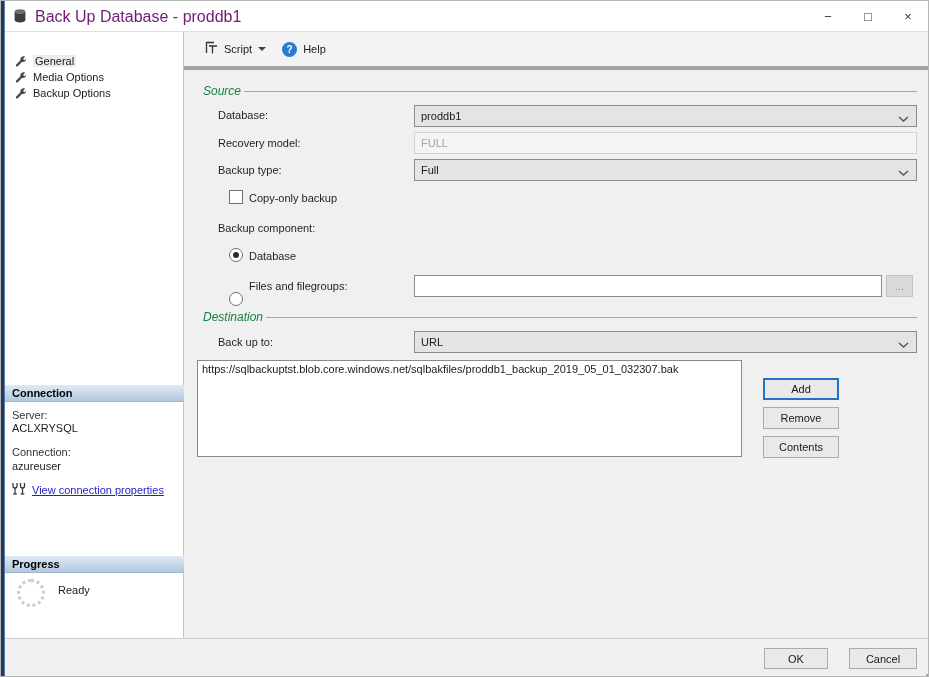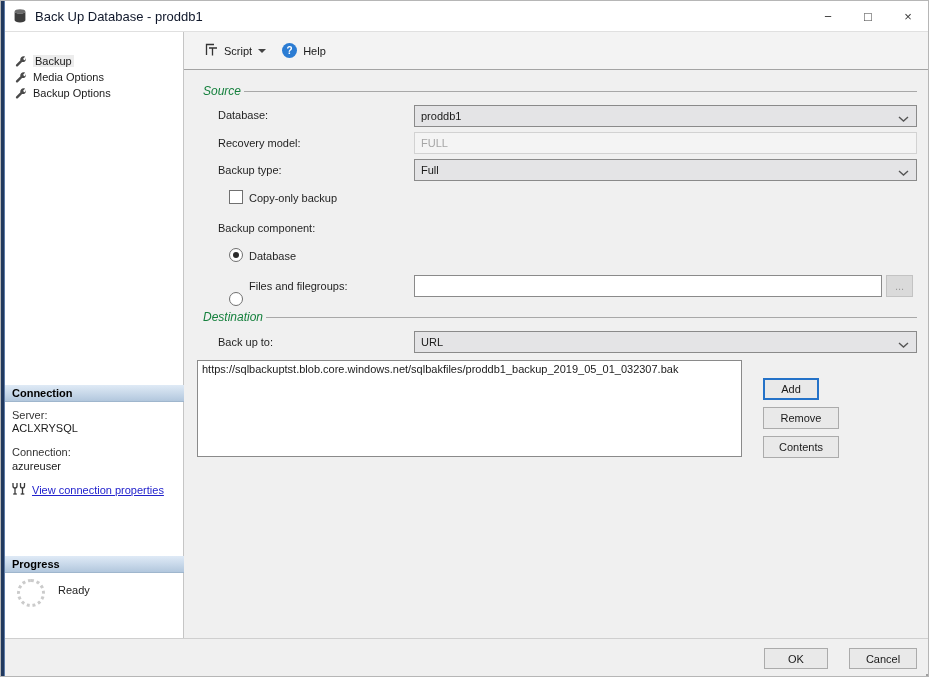--- a/index.html
+++ b/index.html
@@ -6,21 +6,21 @@
   html,body { background:#cfd6e0; }
   body { font-family:"Liberation Sans","DejaVu Sans",sans-serif; }
   .window{
     position:relative; width:929px; height:677px; background:#ffffff;
     border:1px solid #b6b6b6; overflow:hidden; font-size:11px; color:#1a1a1a;
   }
   .abs{ position:absolute; }
 
   
   .titlebar{ left:0; top:0; width:929px; height:31px; background:#ffffff; border-bottom:1px solid #e0e0e0; }
-  .title-text{ left:34px; top:0; height:27px; line-height:31px; font-size:13px; color:#0f172a; }
+  .title-text{ left:34px; top:0; height:27px; line-height:31px; font-size:16px; color:#701a75; }
   .title-icon{ left:11px; top:7px; }
   .win-controls{ right:0; top:0; height:31px; display:flex; }
   .win-btn{ width:40px; height:31px; display:flex; align-items:center; justify-content:center;
             font-size:13px; color:#3a3a3a; cursor:default; }
 
   
   .left-strip{ left:0; top:0; width:4px; height:677px; background:#21395e; border-right:1px solid #5d7aa6; }
 
   
   .sidebar-bg{ left:4px; top:31px; width:179px; height:606px; background:#ffffff; border-right:1px solid #c5c5c5; }
@@ -33,21 +33,21 @@
   .conn-label{ left:11px; color:#333; }
   .conn-value{ left:11px; color:#1a1a1a; }
   .link-row{ left:10px; display:flex; align-items:center; gap:5px; }
   .link{ color:#2222cc; text-decoration:underline; cursor:pointer; }
 
   .spinner{ left:16px; top:578px; width:28px; height:28px; border:3px dotted #cbcbcb; border-radius:50%; }
   .ready{ left:57px; top:583px; color:#222; }
 
   
   .main-bg{ left:183px; top:31px; width:746px; height:606px; background:#f0f0f0; }
-  .toolbar{ left:183px; top:31px; width:746px; height:38px; background:#f3f3f3; border-bottom:1px solid #a3a3a3;
+  .toolbar{ left:183px; top:31px; width:746px; height:38px; background:#f3f3f3; border-bottom:4px solid #a3a3a3;
     display:flex; align-items:center; padding-left:14px; gap:4px; }
   .tool-btn{ display:flex; align-items:center; gap:6px; padding:4px 6px; cursor:default; }
   .dd-arrow{ width:0; height:0; border:4px solid transparent; border-top-color:#444; margin-top:4px; }
   .help-icon{ width:15px; height:15px; border-radius:50%; background:#2b7cd3; color:#fff; font-weight:bold;
     font-size:10px; display:flex; align-items:center; justify-content:center; }
 
   
   .group-title{ font-size:12px; color:#15803d; background:#f0f0f0; padding:0 3px; z-index:2;font-style:italic; }
   .group-line{ height:1px; background:#a8a8a8; }
   .form-label{ color:#1f1f1f; }
@@ -110,21 +110,21 @@
       <span>Help</span>
     </div>
   </div>
 
   <div class="abs side-item" style="top:52px;">
     <span class="wrench">
       <svg viewBox="0 0 16 16" width="12" height="12">
           <path fill="#4a4a4a" d="M14.2 3.1c.9 1.6.7 3.7-.7 5.1-1.1 1.1-2.7 1.5-4.1 1.1l-5.6 5.6c-.6.6-1.6.6-2.2 0-.6-.6-.6-1.6 0-2.2l5.6-5.6c-.4-1.4 0-3 1.1-4.1 1.4-1.4 3.5-1.6 5.1-.7L11 4.7l.6 1.7 1.7.6 1.2-2.2z"></path>
         </svg>
     </span>
-    <span class="lbl-sel">Backup</span>
+    <span class="lbl-sel">General</span>
   </div>
   <div class="abs side-item" style="top:68px;">
     <span class="wrench">
       <svg viewBox="0 0 16 16" width="12" height="12">
           <path fill="#4a4a4a" d="M14.2 3.1c.9 1.6.7 3.7-.7 5.1-1.1 1.1-2.7 1.5-4.1 1.1l-5.6 5.6c-.6.6-1.6.6-2.2 0-.6-.6-.6-1.6 0-2.2l5.6-5.6c-.4-1.4 0-3 1.1-4.1 1.4-1.4 3.5-1.6 5.1-.7L11 4.7l.6 1.7 1.7.6 1.2-2.2z"></path>
         </svg>
     </span>
     <span>Media Options</span>
   </div>
   <div class="abs side-item" style="top:84px;">
@@ -208,21 +208,21 @@
       <svg width="11" height="7" viewBox="0 0 11 7">
           <path d="M1 1l4.5 4L10 1" stroke="#555" fill="none" stroke-width="1.4"></path>
         </svg>
     </span>
   </div>
 
   <div class="abs listbox" style="left:196px; top:359px; width:545px; height:97px;">
     <div class="url-line">https://sqlbackuptst.blob.core.windows.net/sqlbakfiles/proddb1_backup_2019_05_01_032307.bak</div>
   </div>
 
-  <div class="abs btn btn-default" style="left:762px; top:377px; width:56px; height:22px;">Add</div>
+  <div class="abs btn btn-default" style="left:762px; top:377px; width:76px; height:22px;">Add</div>
   <div class="abs btn" style="left:762px; top:406px; width:76px; height:22px;">Remove</div>
   <div class="abs btn" style="left:762px; top:435px; width:76px; height:22px;text-align:center;">Contents</div>
 
   <div class="abs footer"></div>
   <div class="abs btn" style="left:763px; top:647px; width:64px; height:21px;">OK</div>
   <div class="abs btn" style="left:848px; top:647px; width:68px; height:21px;">Cancel</div>
   <div class="abs grip"></div>
 
 </div>
 

